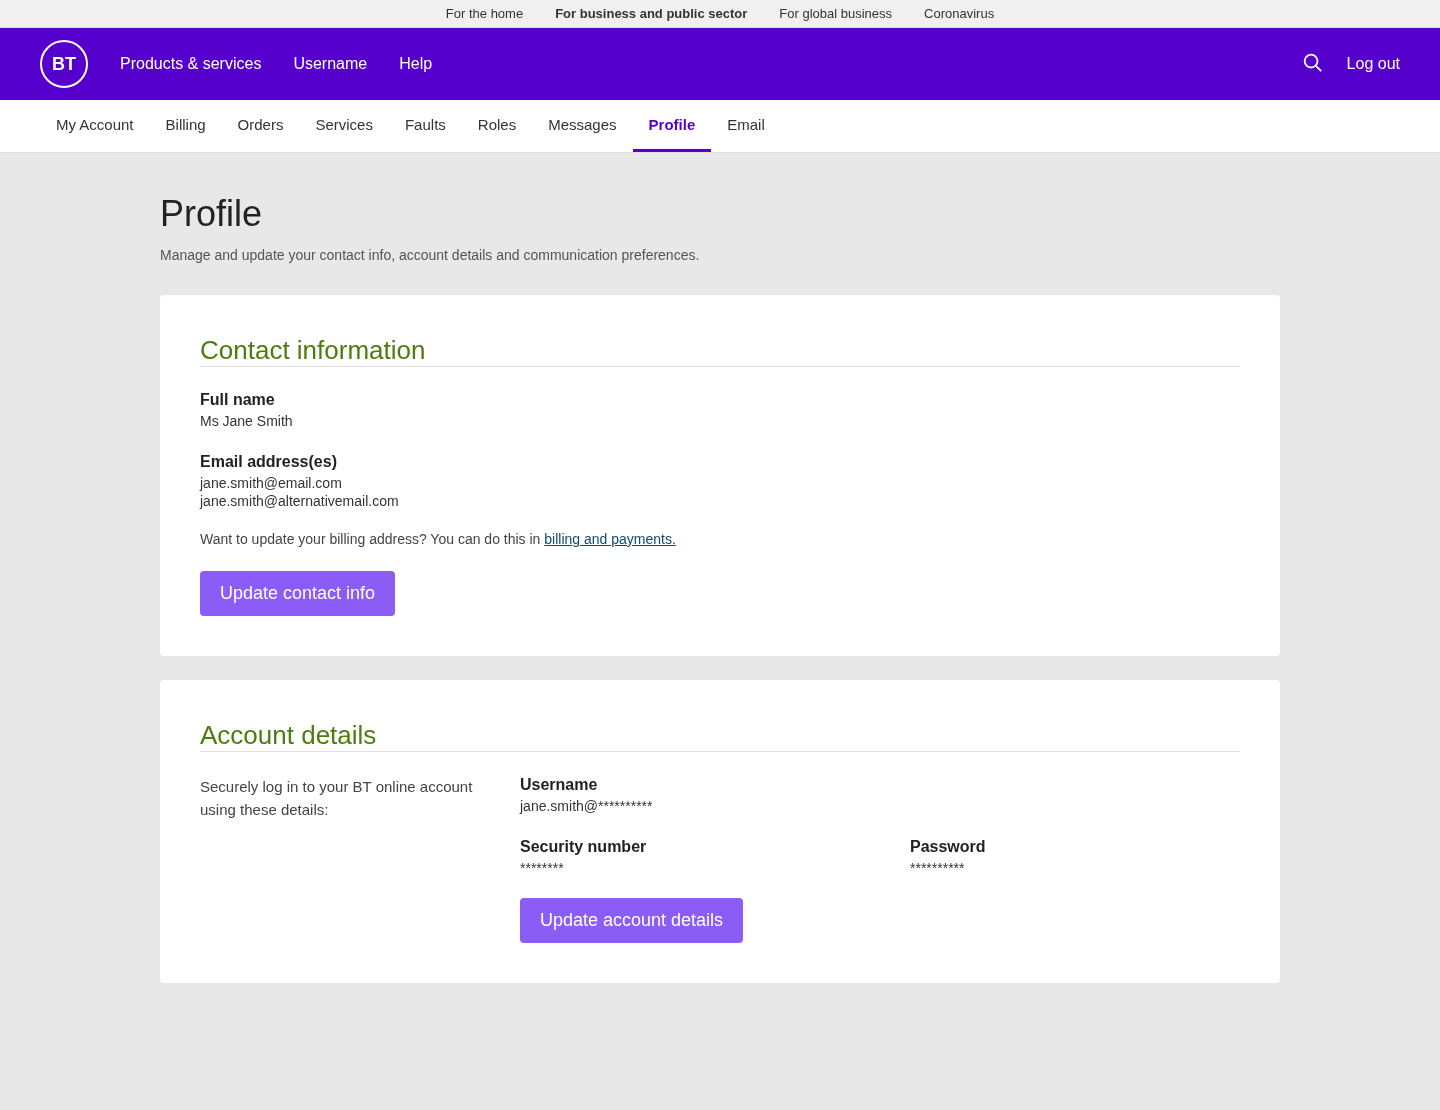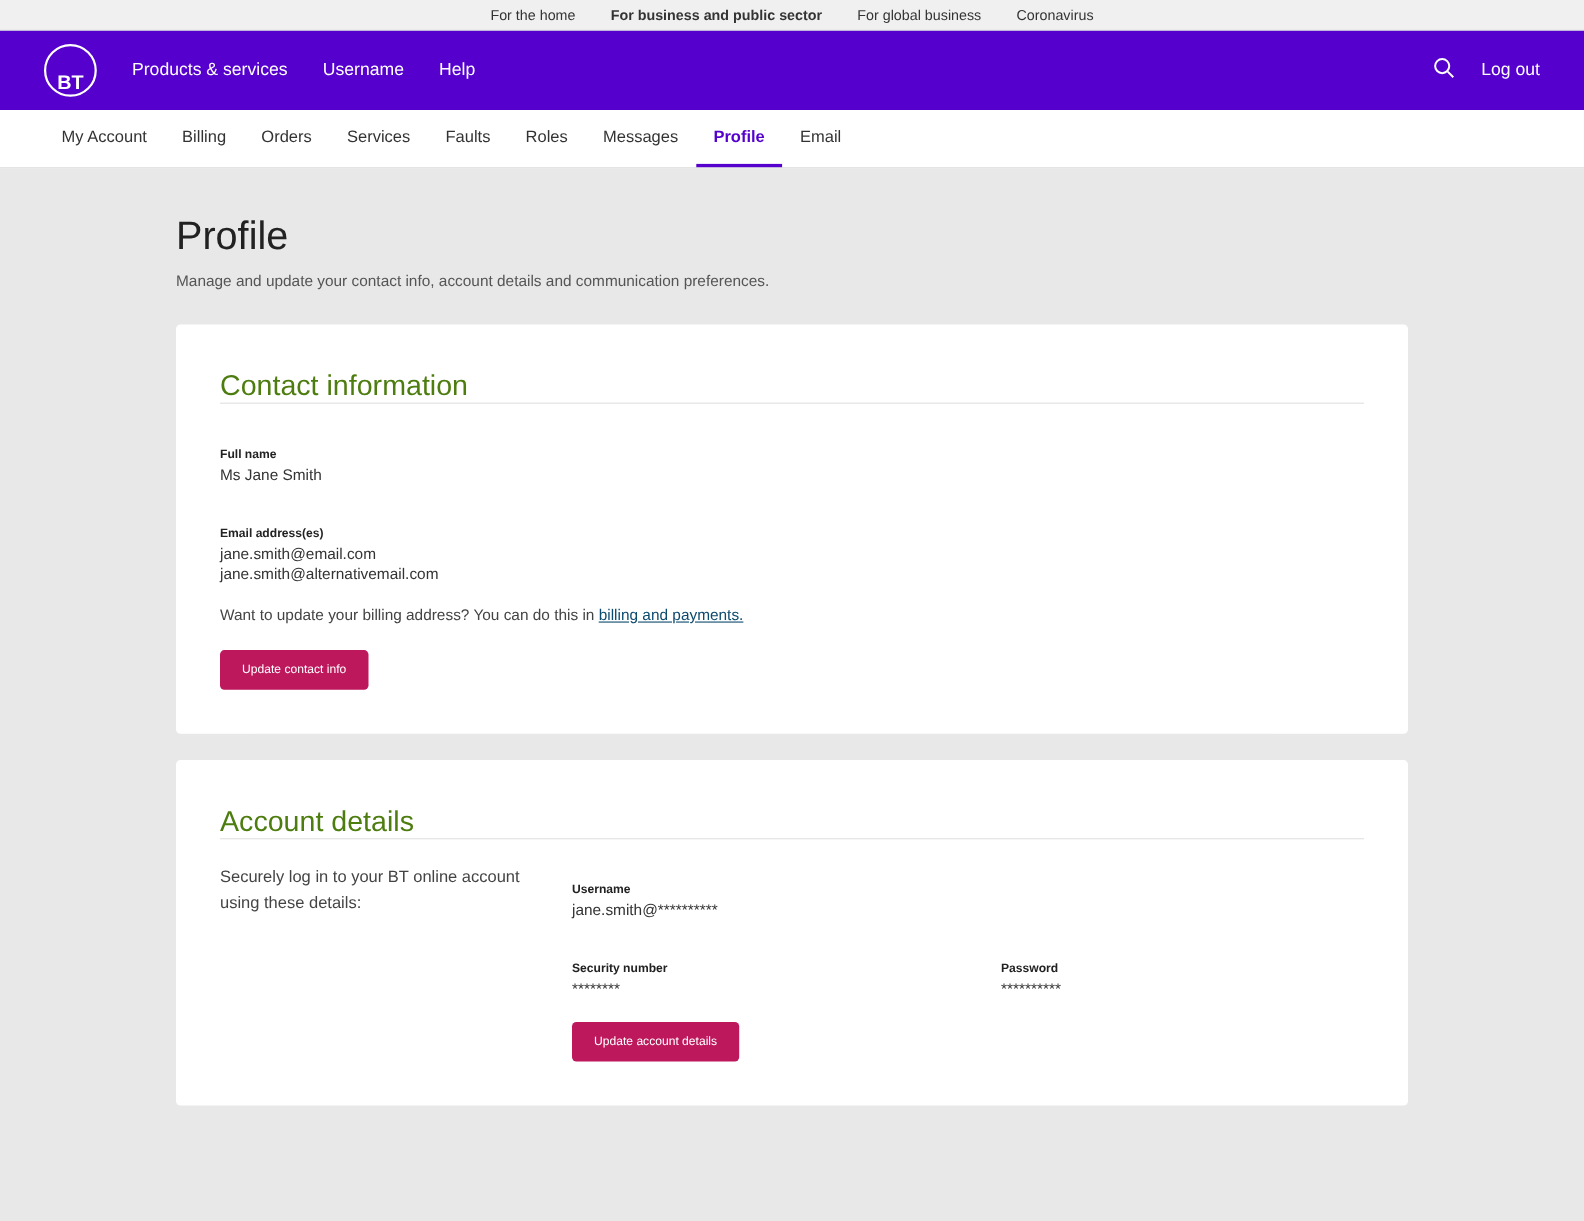--- a/index.html
+++ b/index.html
@@ -5,21 +5,21 @@
     * { box-sizing: border-box; margin: 0; padding: 0; }
     body { font-family: -apple-system, BlinkMacSystemFont, 'Segoe UI', Arial, sans-serif; background: #e8e8e8; color: #333; font-size: 14px; }
 
     
     .top-bar { background: #f0f0f0; display: flex; align-items: center; justify-content: center; gap: 32px; padding: 6px 2px; border-bottom: 1px solid #ddd; }
     .top-bar a { font-size: 13px; color: #333; text-decoration: none; }
     .top-bar a.active { font-weight: 700; }
 
     
     .main-header { background: #5500cc; display: flex; align-items: center; padding: 0 40px; height: 72px; }
-    .bt-logo { width: 48px; height: 48px; border-radius: 50%; border: 2px solid white; display: flex; align-items: flex-end; justify-content: center; margin-right: 32px; flex-shrink: 0; }
+    .bt-logo { width: 48px; height: 48px; border-radius: 50%; border: 2px solid white; display: flex; align-items: center; justify-content: center; margin-right: 32px; flex-shrink: 0; }
     .bt-logo span { color: white; font-weight: 800; font-size: 18px; }
     .main-nav { display: flex; align-items: flex-start; gap: 32px; flex: 1; }
     .main-nav a { color: white; text-decoration: none; font-size: 16px; font-weight: 400; }
     .header-actions { display: flex; align-items: center; gap: 24px; margin-left: auto; }
     .search-icon-btn { background: none; border: none; cursor: pointer; color: white; font-size: 20px; }
     .logout-btn { background: none; border: none; cursor: pointer; color: white; font-size: 16px; }
 
     
     .sub-nav { background: white; display: flex; align-items: center; padding: 0 40px; border-bottom: 1px solid #ddd; }
     .sub-nav a { text-decoration: none; color: #333; font-size: 15px; padding: 16px 16px; display: block; border-bottom: 3px solid transparent; }
@@ -34,30 +34,30 @@
     
     .card { background: white; border-radius: 4px; padding: 40px; margin-bottom: 24px; }
     .card-title { font-size: 26px; font-weight: 300; color: #4d7c0f; margin-bottom: 24px; border-bottom: 1px solid #e0e0e0; }
 
     .card-body { display: flex; gap: 40px; }
     .card-left { width: 280px; flex-shrink: 0; }
     .card-left p { font-size: 15px; color: #444; line-height: 1.5; }
     .card-right { flex: 1; }
 
     .info-section { margin-bottom: 24px; }
-    .info-label { font-weight: 700; font-size: 11px; color: #222; margin-bottom: 4px; margin-top: 16px; }
+    .info-label { font-weight: 700; font-size: 16px; color: #222; margin-bottom: 4px; }
     .info-value { font-size: 14px; color: #333; margin-bottom: 2px; }
 
     .info-columns { display: flex; gap: 60px; margin-bottom: 20px; }
     .info-col { flex: 1; }
 
     .billing-note { font-size: 14px; color: #444; margin-bottom: 24px; }
     .billing-note a { color: #0c4a6e; }
 
-    .btn-primary { background: #be185d; color: white; border: none; padding: 12px 20px; font-size: 11px; border-radius: 4px; cursor: pointer; font-weight: 500; }
+    .btn-primary { background: #8b5cf6; color: white; border: none; padding: 12px 20px; font-size: 18px; border-radius: 4px; cursor: pointer; font-weight: 500; }
 
     
     .search-svg { width: 22px; height: 22px; fill: none; stroke: white; stroke-width: 2; }
   </style>
 </head>
 <body>
 
 <div class="top-bar">
   <a href="#">For the home</a>
   <a href="#" class="active">For business and public sector</a>

